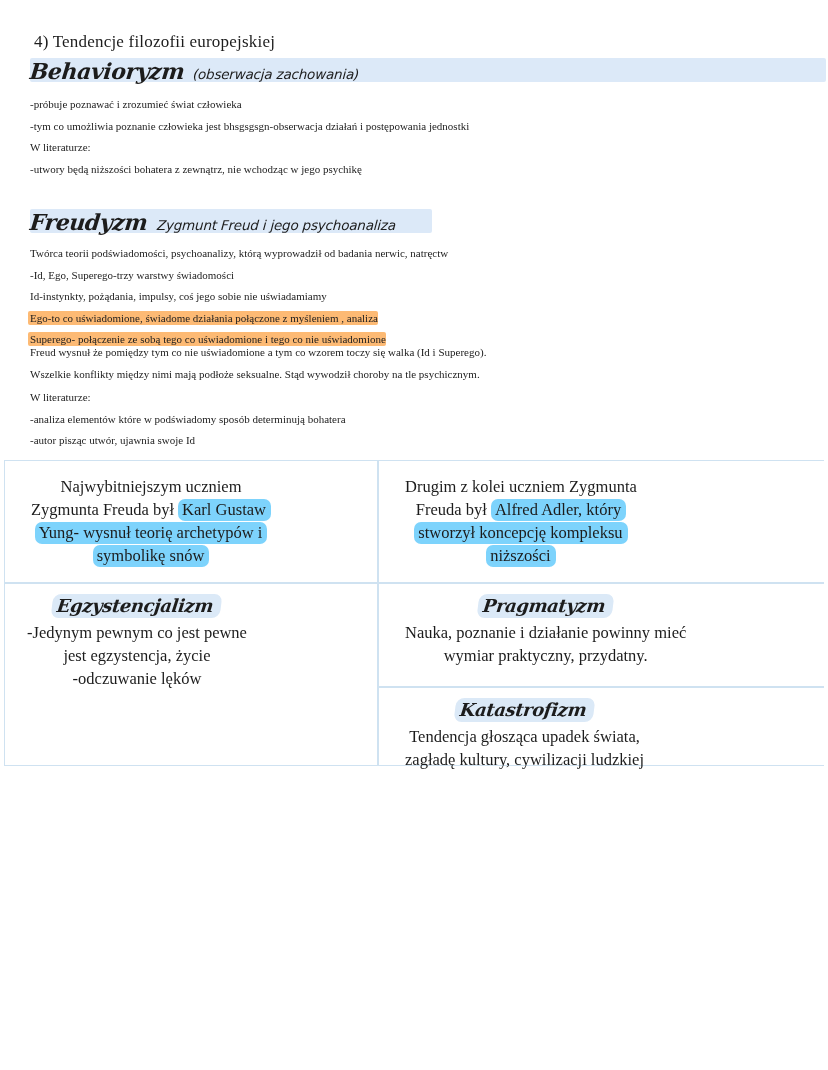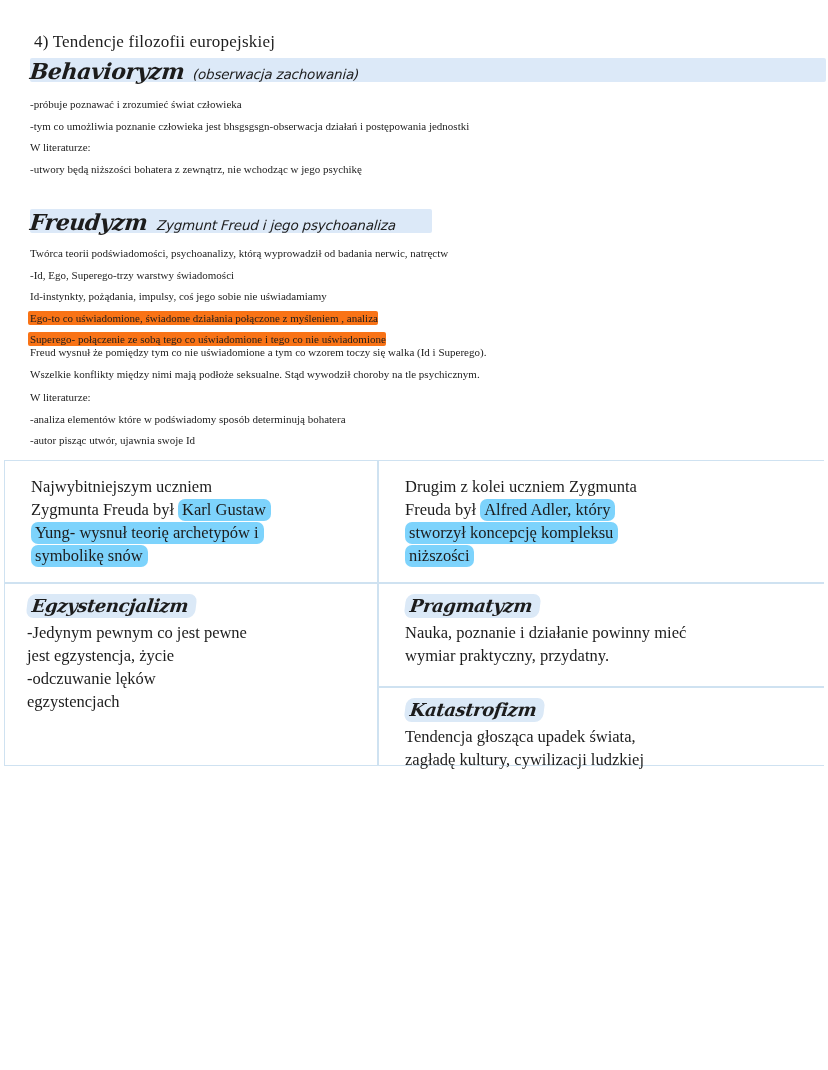--- a/index.html
+++ b/index.html
@@ -82,39 +82,40 @@
     left: 30px;
     font-size: 11px;
     line-height: 21.5px;
     white-space: nowrap;
   }
   .text-block .line {
     display: block;
     white-space: nowrap;
   }
   .lmark {
-    background: #f97316;
+    background: #fdba74;
     border-radius: 2px;
     padding: 1px 0 1px 2px;
     margin-left: -2px;
     box-decoration-break: clone;
     font-family: Liberation Serif, serif;
   }
 
   
   .grid {
     position: absolute;
     left: 4px;
     top: 460px;
     width: 820px;
     height: 306px;
     box-sizing: border-box;
     border-top: 1.5px solid #cfe2f1;
     border-bottom: 1.5px solid #cfe2f1;
     border-left: 1.5px solid #cfe2f1;
+    text-align: center;
   }
   .grid .vrule {
     position: absolute;
     left: 372px;
     top: 0;
     bottom: 0;
     width: 1.5px;
     background: #cfe2f1;
   }
   .grid .hrule-main {
@@ -233,21 +234,20 @@
       <span class="line"><span>Freuda był </span><span class="hl">Alfred Adler, który</span></span>
       <span class="line"><span class="hl">stworzył koncepcję  kompleksu</span></span>
       <span class="line"><span class="hl">niższości</span></span>
     </div>
 
     <div class="cell cell-bl">
       <span class="line"><span class="cell-head">Egzystencjalizm</span></span>
       <span class="line">-Jedynym pewnym co jest pewne</span>
       <span class="line">jest egzystencja, życie</span>
       <span class="line">-odczuwanie lęków</span>
-      <span class="line">egzystencjach</span>
     </div>
 
     <div class="cell cell-br">
       <span class="line"><span class="cell-head">Pragmatyzm</span></span>
       <span class="line">Nauka, poznanie i działanie powinny mieć</span>
       <span class="line">wymiar praktyczny, przydatny.</span>
     </div>
 
     <div class="cell cell-br2">
       <span class="line"><span class="cell-head">Katastrofizm</span></span>

